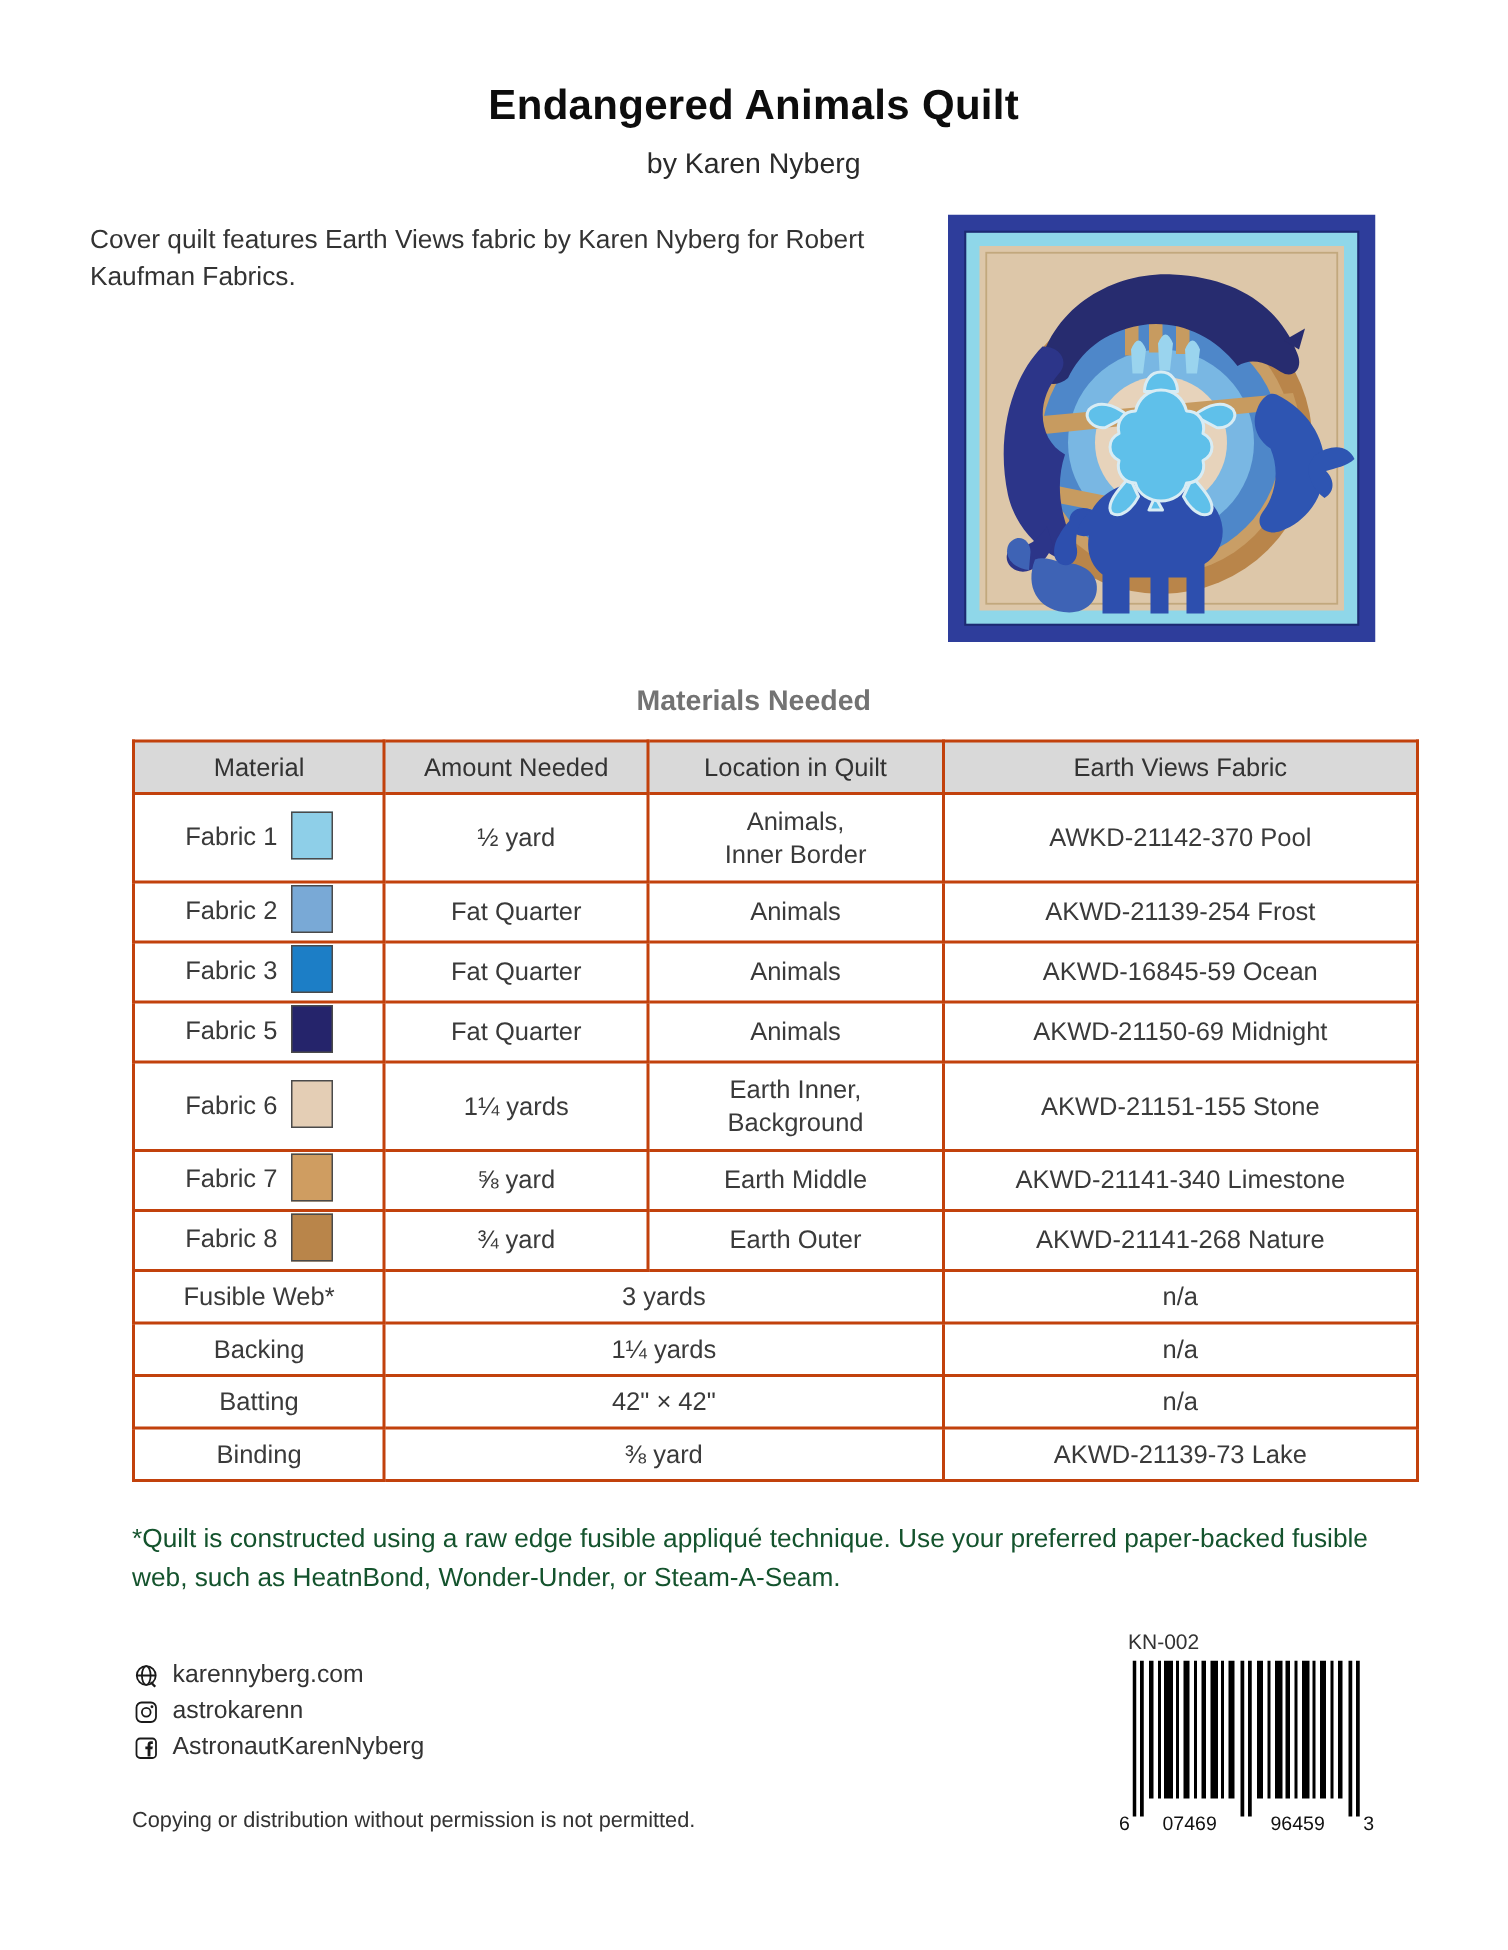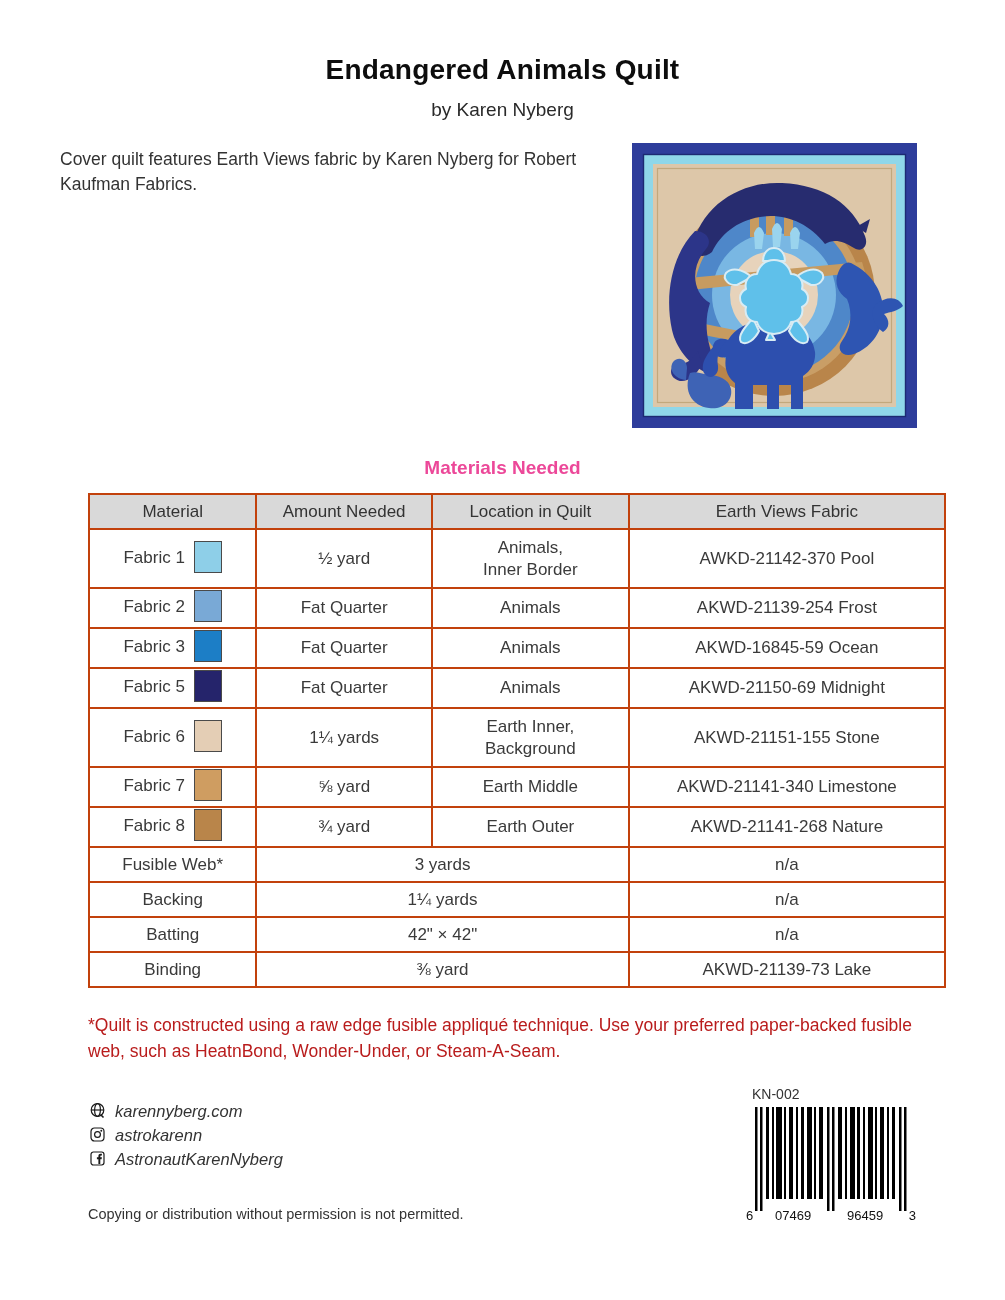--- a/index.html
+++ b/index.html
@@ -16,21 +16,21 @@
     font-size:19px; color:#2a2a2a;
   }
   .intro {
     position:absolute; left:60px; top:147px; width:552px;
     font-size:17.5px; line-height:24.5px; color:#333;
   }
   .intro p { margin:0 0 25px 0; }
   .quilt-wrap { position:absolute; left:632px; top:143px; width:285px; height:285px; }
   .materials-heading {
     position:absolute; top:457px; left:0; width:100%; text-align:center;
-    font-size:19px; font-weight:700; color:#ec4899;
+    font-size:19px; font-weight:700; color:#737373;
   }
   table.materials {
     position:absolute; left:88px; top:493px; width:858px;
     border-collapse:collapse; font-size:17px; color:#3a3a3a;
     table-layout:fixed;
   }
   table.materials th, table.materials td {
     border:2px solid #c2410c; text-align:center; vertical-align:middle; padding:3px 4px;
   }
   table.materials thead th { background:#d9d9d9; font-weight:400; height:27px; color:#333; }
@@ -38,24 +38,24 @@
   th.col-location { width:22.9%; } th.col-fabric { width:37.5%; }
   tr.row-std td { height:27px; }
   tr.row-tall td { height:51px; }
   td.cell-location { white-space:pre-line; line-height:22px; }
   .swatch {
     display:inline-block; width:26px; height:30px; border:1px solid #4a4a4a;
     vertical-align:middle; margin-left:9px; position:relative; top:-2px;
   }
   .footnote {
     position:absolute; left:88px; top:1013px; width:848px;
-    font-size:17.5px; line-height:25.5px; color:#b91c1c;
+    font-size:17.5px; line-height:25.5px; color:#14532d;
   }
   .footer-links { position:absolute; left:89px; top:1102px; font-size:16.5px; color:#333; }
-  .link-row { display:flex; align-items:flex-start; gap:9px; height:24px;font-style:italic; }
+  .link-row { display:flex; align-items:flex-end; gap:9px; height:24px; }
   .link-row .li-icon { width:17px; height:17px; flex:0 0 17px; }
   .copyright { position:absolute; left:88px; top:1181px; font-size:18px; color:#333; }
   .permission { position:absolute; left:88px; top:1206px; font-size:14.5px; color:#333; }
   .barcode-block { position:absolute; left:752px; top:1086px; width:158px; }
   .sku { font-size:14px; color:#333; padding-right:2px; margin-bottom:5px; }
   .bars-wrap { position:relative; width:152px; height:116px; margin-left:3px; }
   .bars-wrap svg { display:block; }
   .bc-digit { position:absolute; font-size:13px; color:#111; bottom:0; }
   .bc-d-left  { left:-9px; }
   .bc-grp-1   { left:20px; }

